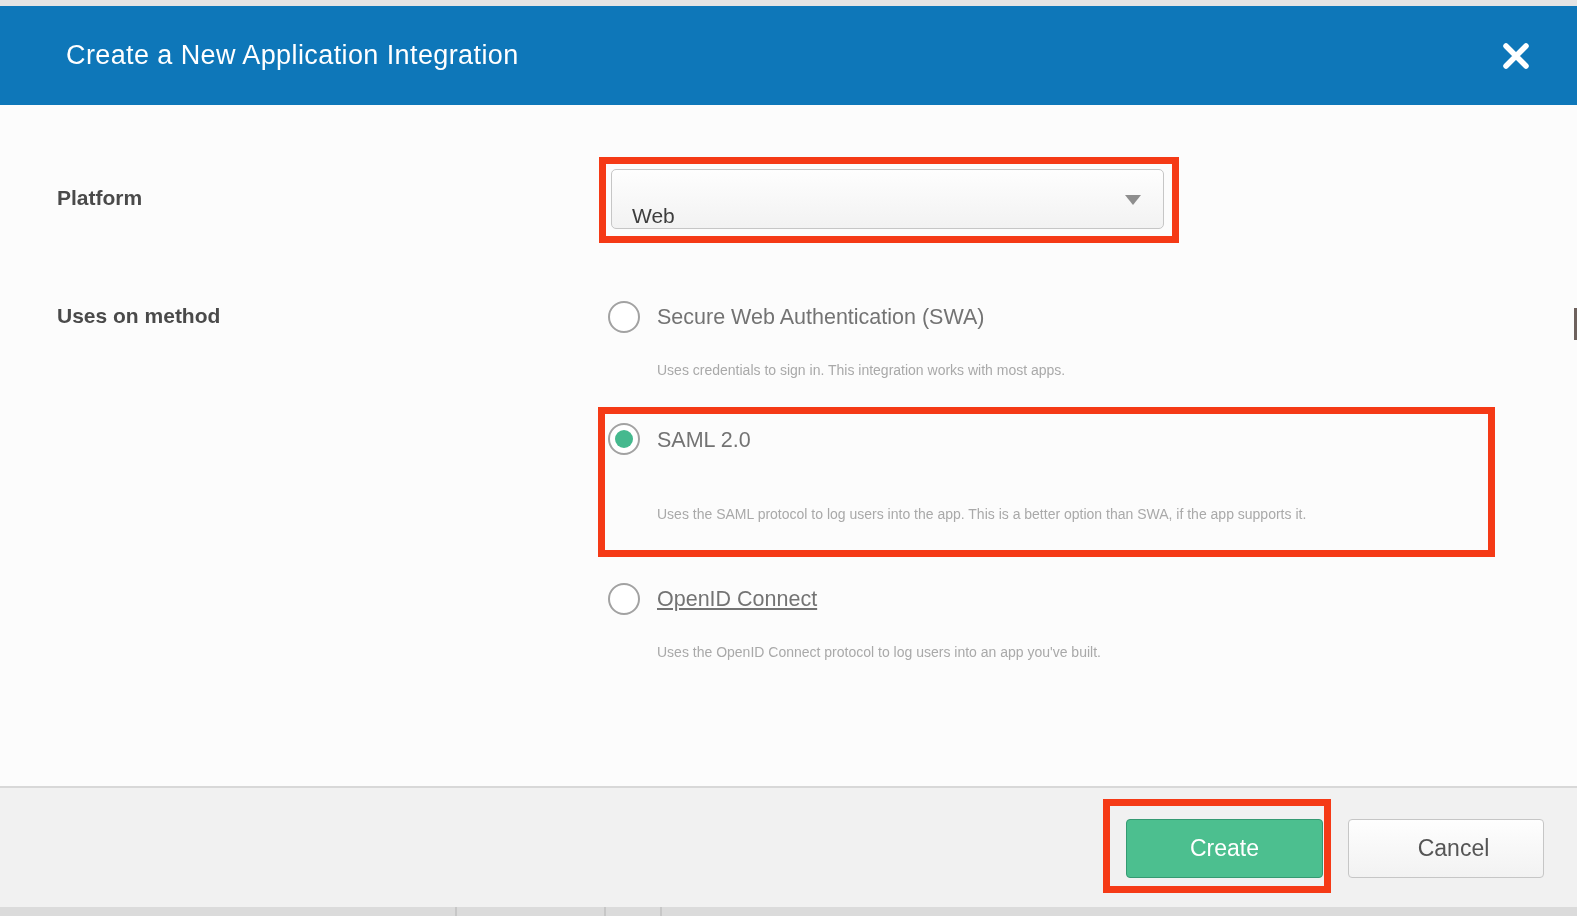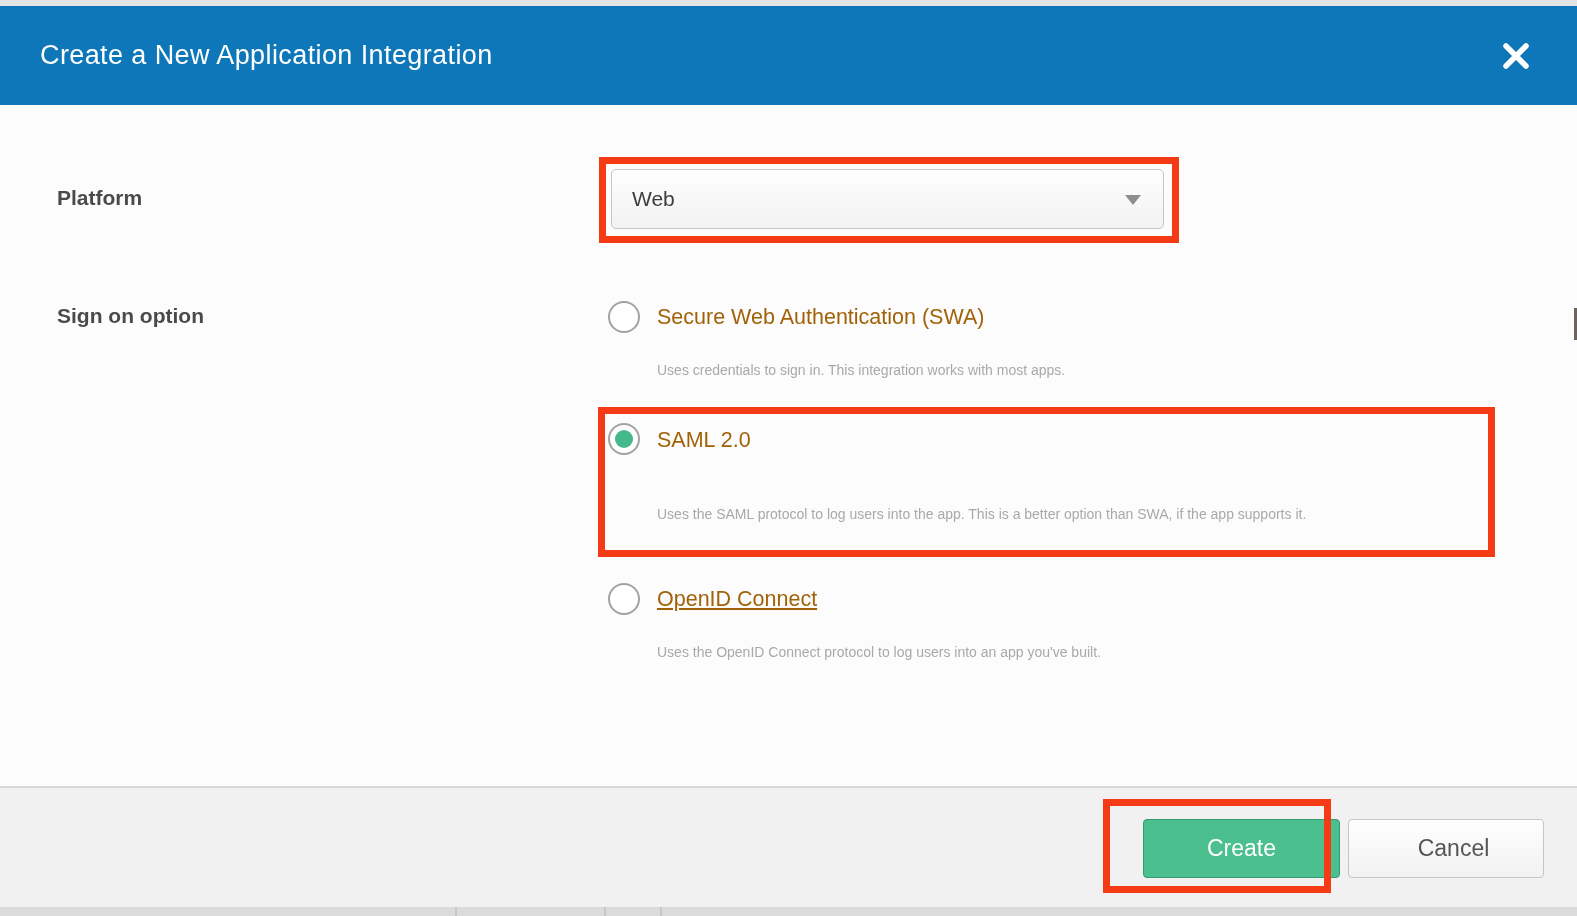--- a/index.html
+++ b/index.html
@@ -24,20 +24,21 @@
     position: absolute; top: 6px; left: 0; width: 100%; height: 99px;
     background: #0e77b9;
     display: flex; align-items: center;
     padding: 0 40px;
   }
   .modal-title {
     color: #ffffff;
     font-size: 27px;
     font-weight: 400;
     letter-spacing: 0.4px;
+    margin-left: 26px;
   }
   .close-btn {
     position: absolute;
     right: 44px; top: 50%;
     transform: translateY(-50%);
     width: 34px; height: 34px;
     display: flex; align-items: center; justify-content: center;
     cursor: pointer;
   }
 
@@ -63,21 +64,21 @@
   .annotation-create   { left: 1103px; top: 799px; width: 228px; height: 94px; }
 
   
   .select-box {
     position: absolute;
     left: 611px; top: 169px;
     width: 553px; height: 60px;
     border: 1px solid #c6c6c6;
     border-radius: 5px;
     background: linear-gradient(#fefefe, #f2f2f2);
-    display: flex; align-items: center;
+    display: flex; align-items: flex-end;
     padding: 0 20px;
     font-size: 21px;
     color: #3d3d3d;
     cursor: pointer;
   }
   .caret {
     position: absolute;
     right: 22px; top: 50%;
     margin-top: -4px;
     width: 0; height: 0;
@@ -100,21 +101,21 @@
     left: 50%; top: 50%;
     width: 18px; height: 18px;
     margin: -9px 0 0 -9px;
     border-radius: 50%;
     background: #45b98e;
   }
   .option-label {
     position: absolute;
     left: 657px;
     font-size: 21.5px;
-    color: #a16207;
+    color: #737373;
     cursor: pointer;
   }
   .option-desc {
     position: absolute;
     left: 657px;
     font-size: 14px;
     color: #a9a9a9;
     line-height: 36px;
   }
 
@@ -145,21 +146,20 @@
     display: flex; align-items: center; justify-content: center;
     font-size: 23px;
     cursor: pointer;
     font-family: "Liberation Sans", sans-serif;
   }
   .btn-create {
     left: 1126px; top: 819px; width: 197px;
     background: #4cbf8f;
     border: 1px solid #359a72;
     color: #ffffff;
-    margin-left: 17px;
   }
   .btn-cancel {
     left: 1348px; top: 819px; width: 196px;
     background: linear-gradient(#fefefe, #f2f2f2);
     border: 1px solid #c6c6c6;
     color: #555555;
     padding-left: 15px;
   }
 
   
@@ -198,21 +198,21 @@
     </div>
   </div>
 
   <div class="field-label label-platform">Platform</div>
   <div class="select-box">
     <span>Web</span>
     <span class="caret"></span>
   </div>
   <div class="annotation annotation-platform"></div>
 
-  <div class="field-label label-signon">Sign on option</div>
+  <div class="field-label label-signon">Uses on method</div>
 
   <div class="radio-circle radio-swa"></div>
   <div class="option-label label-swa">Secure Web Authentication (SWA)</div>
   <div class="option-desc desc-swa">Uses credentials to sign in. This integration works with most apps.</div>
 
   <div class="radio-circle radio-saml">
     <span class="radio-dot"></span>
   </div>
   <div class="option-label label-saml">SAML 2.0</div>
   <div class="option-desc desc-saml">Uses the SAML protocol to log users into the app. This is a better option than SWA, if the app supports it.</div>

